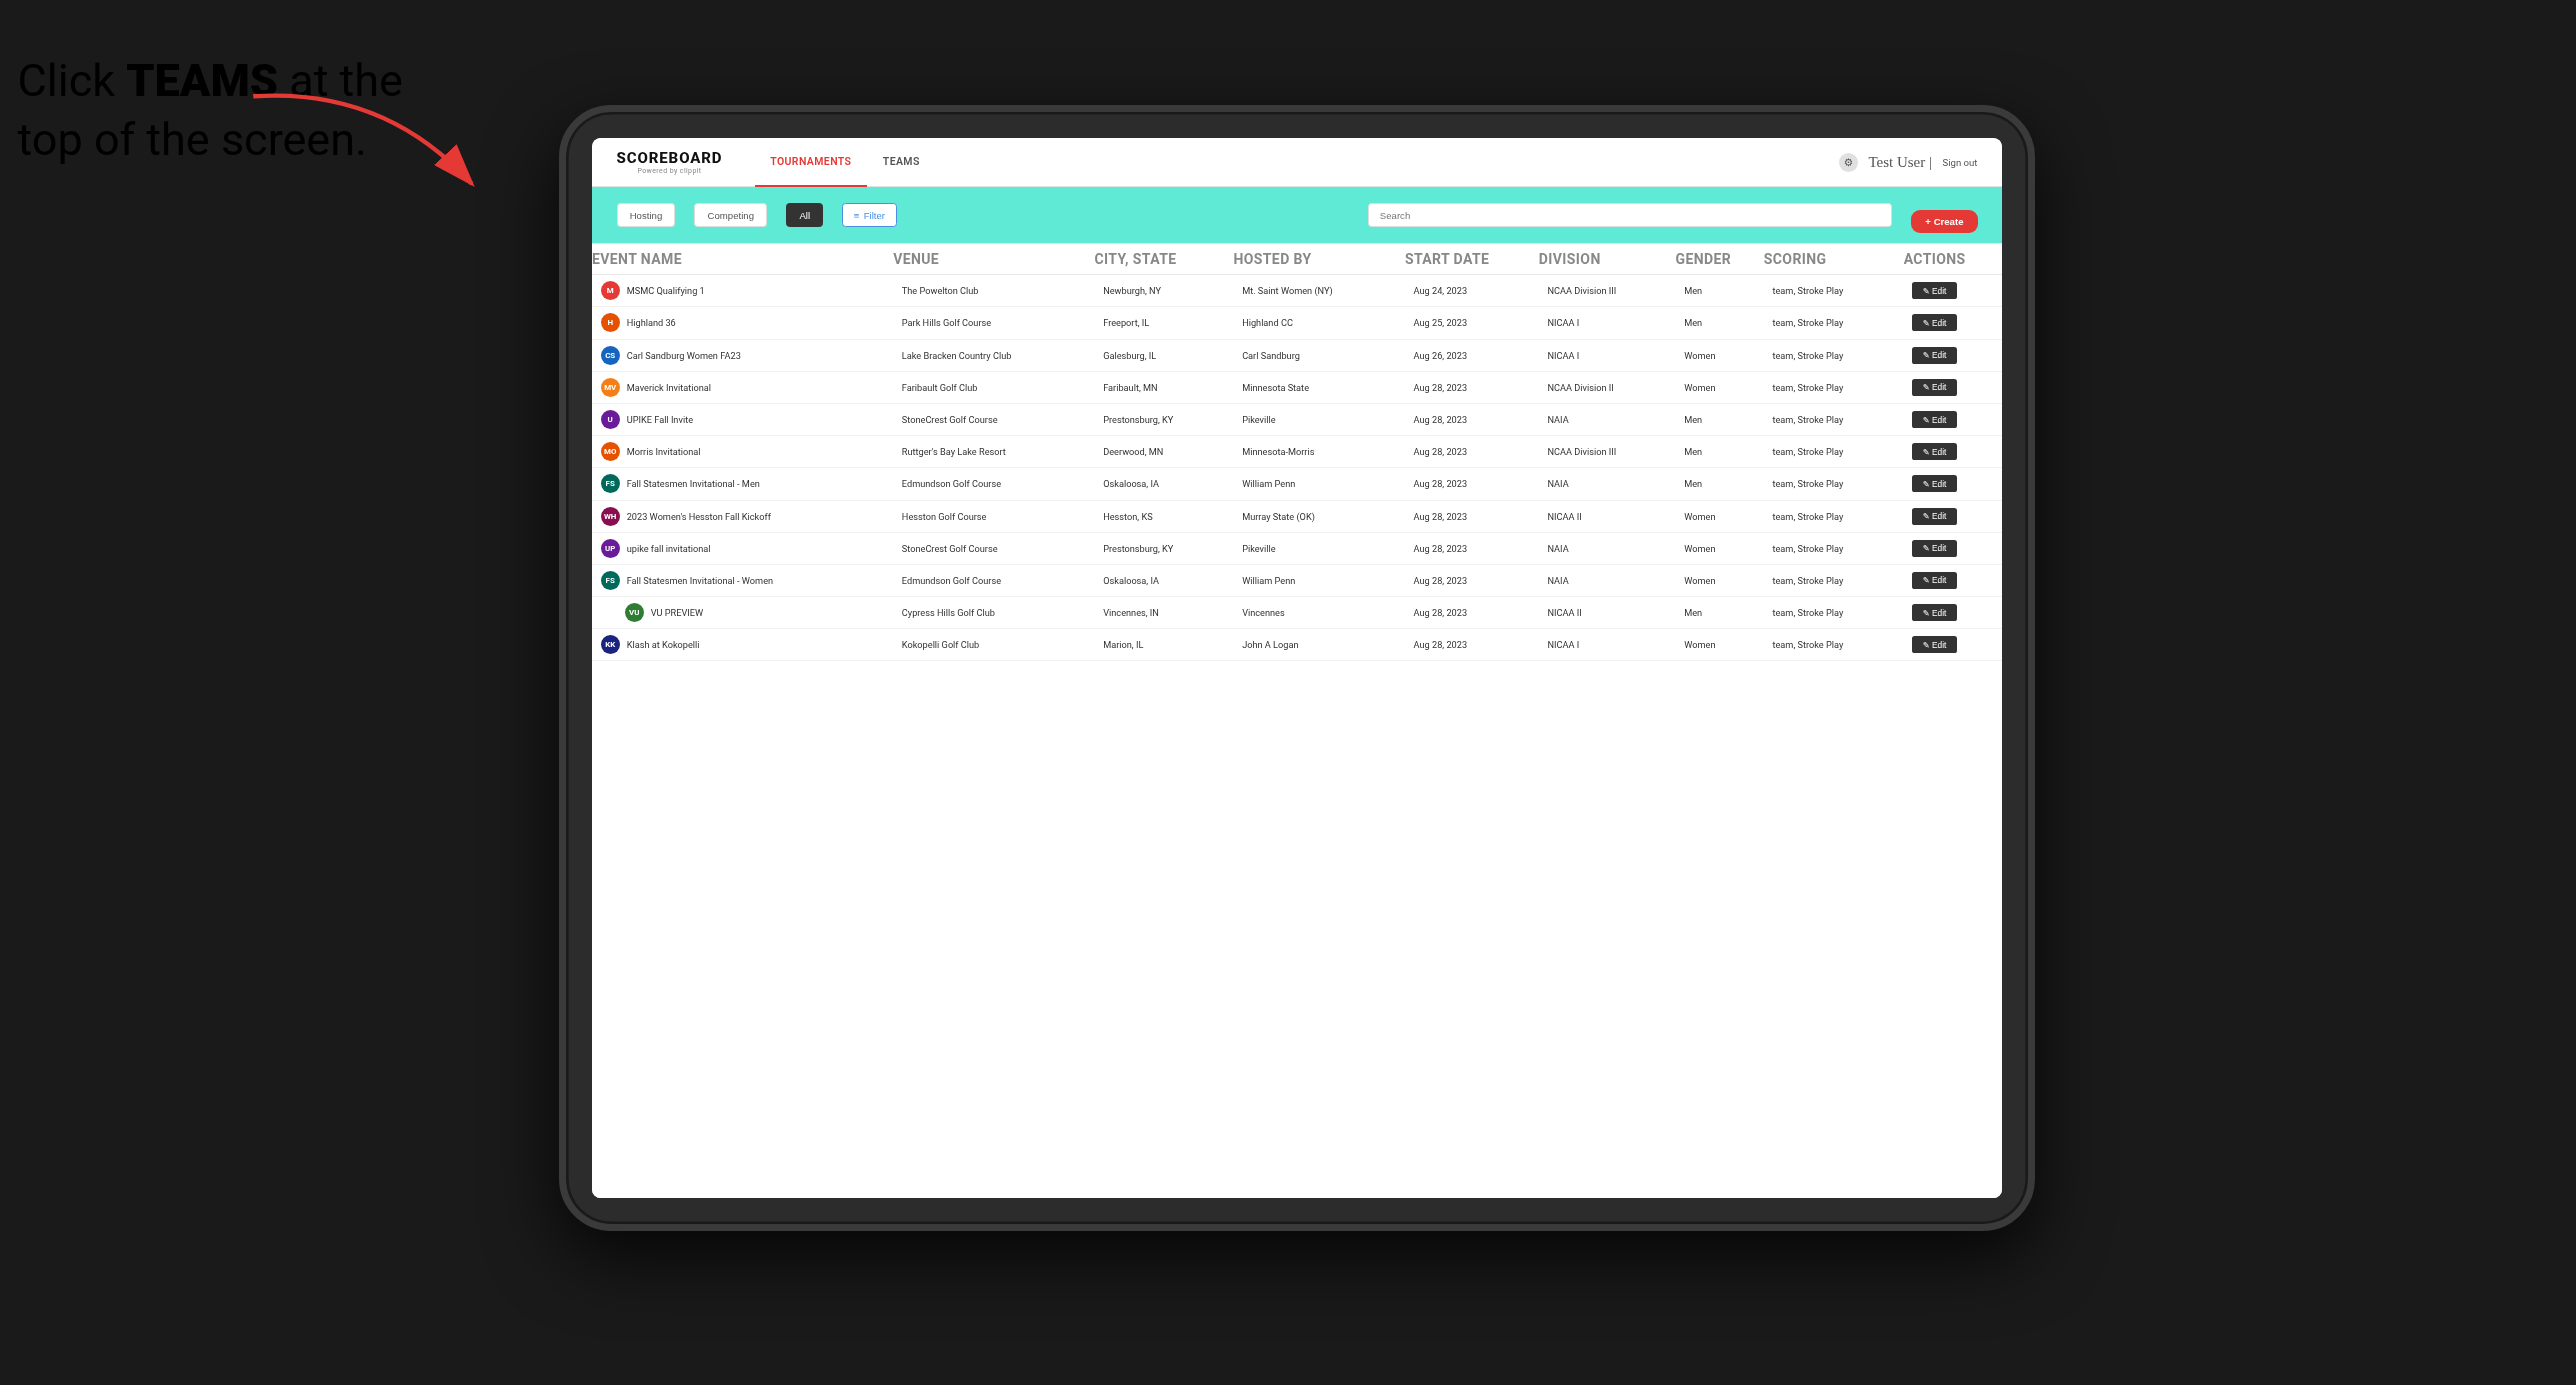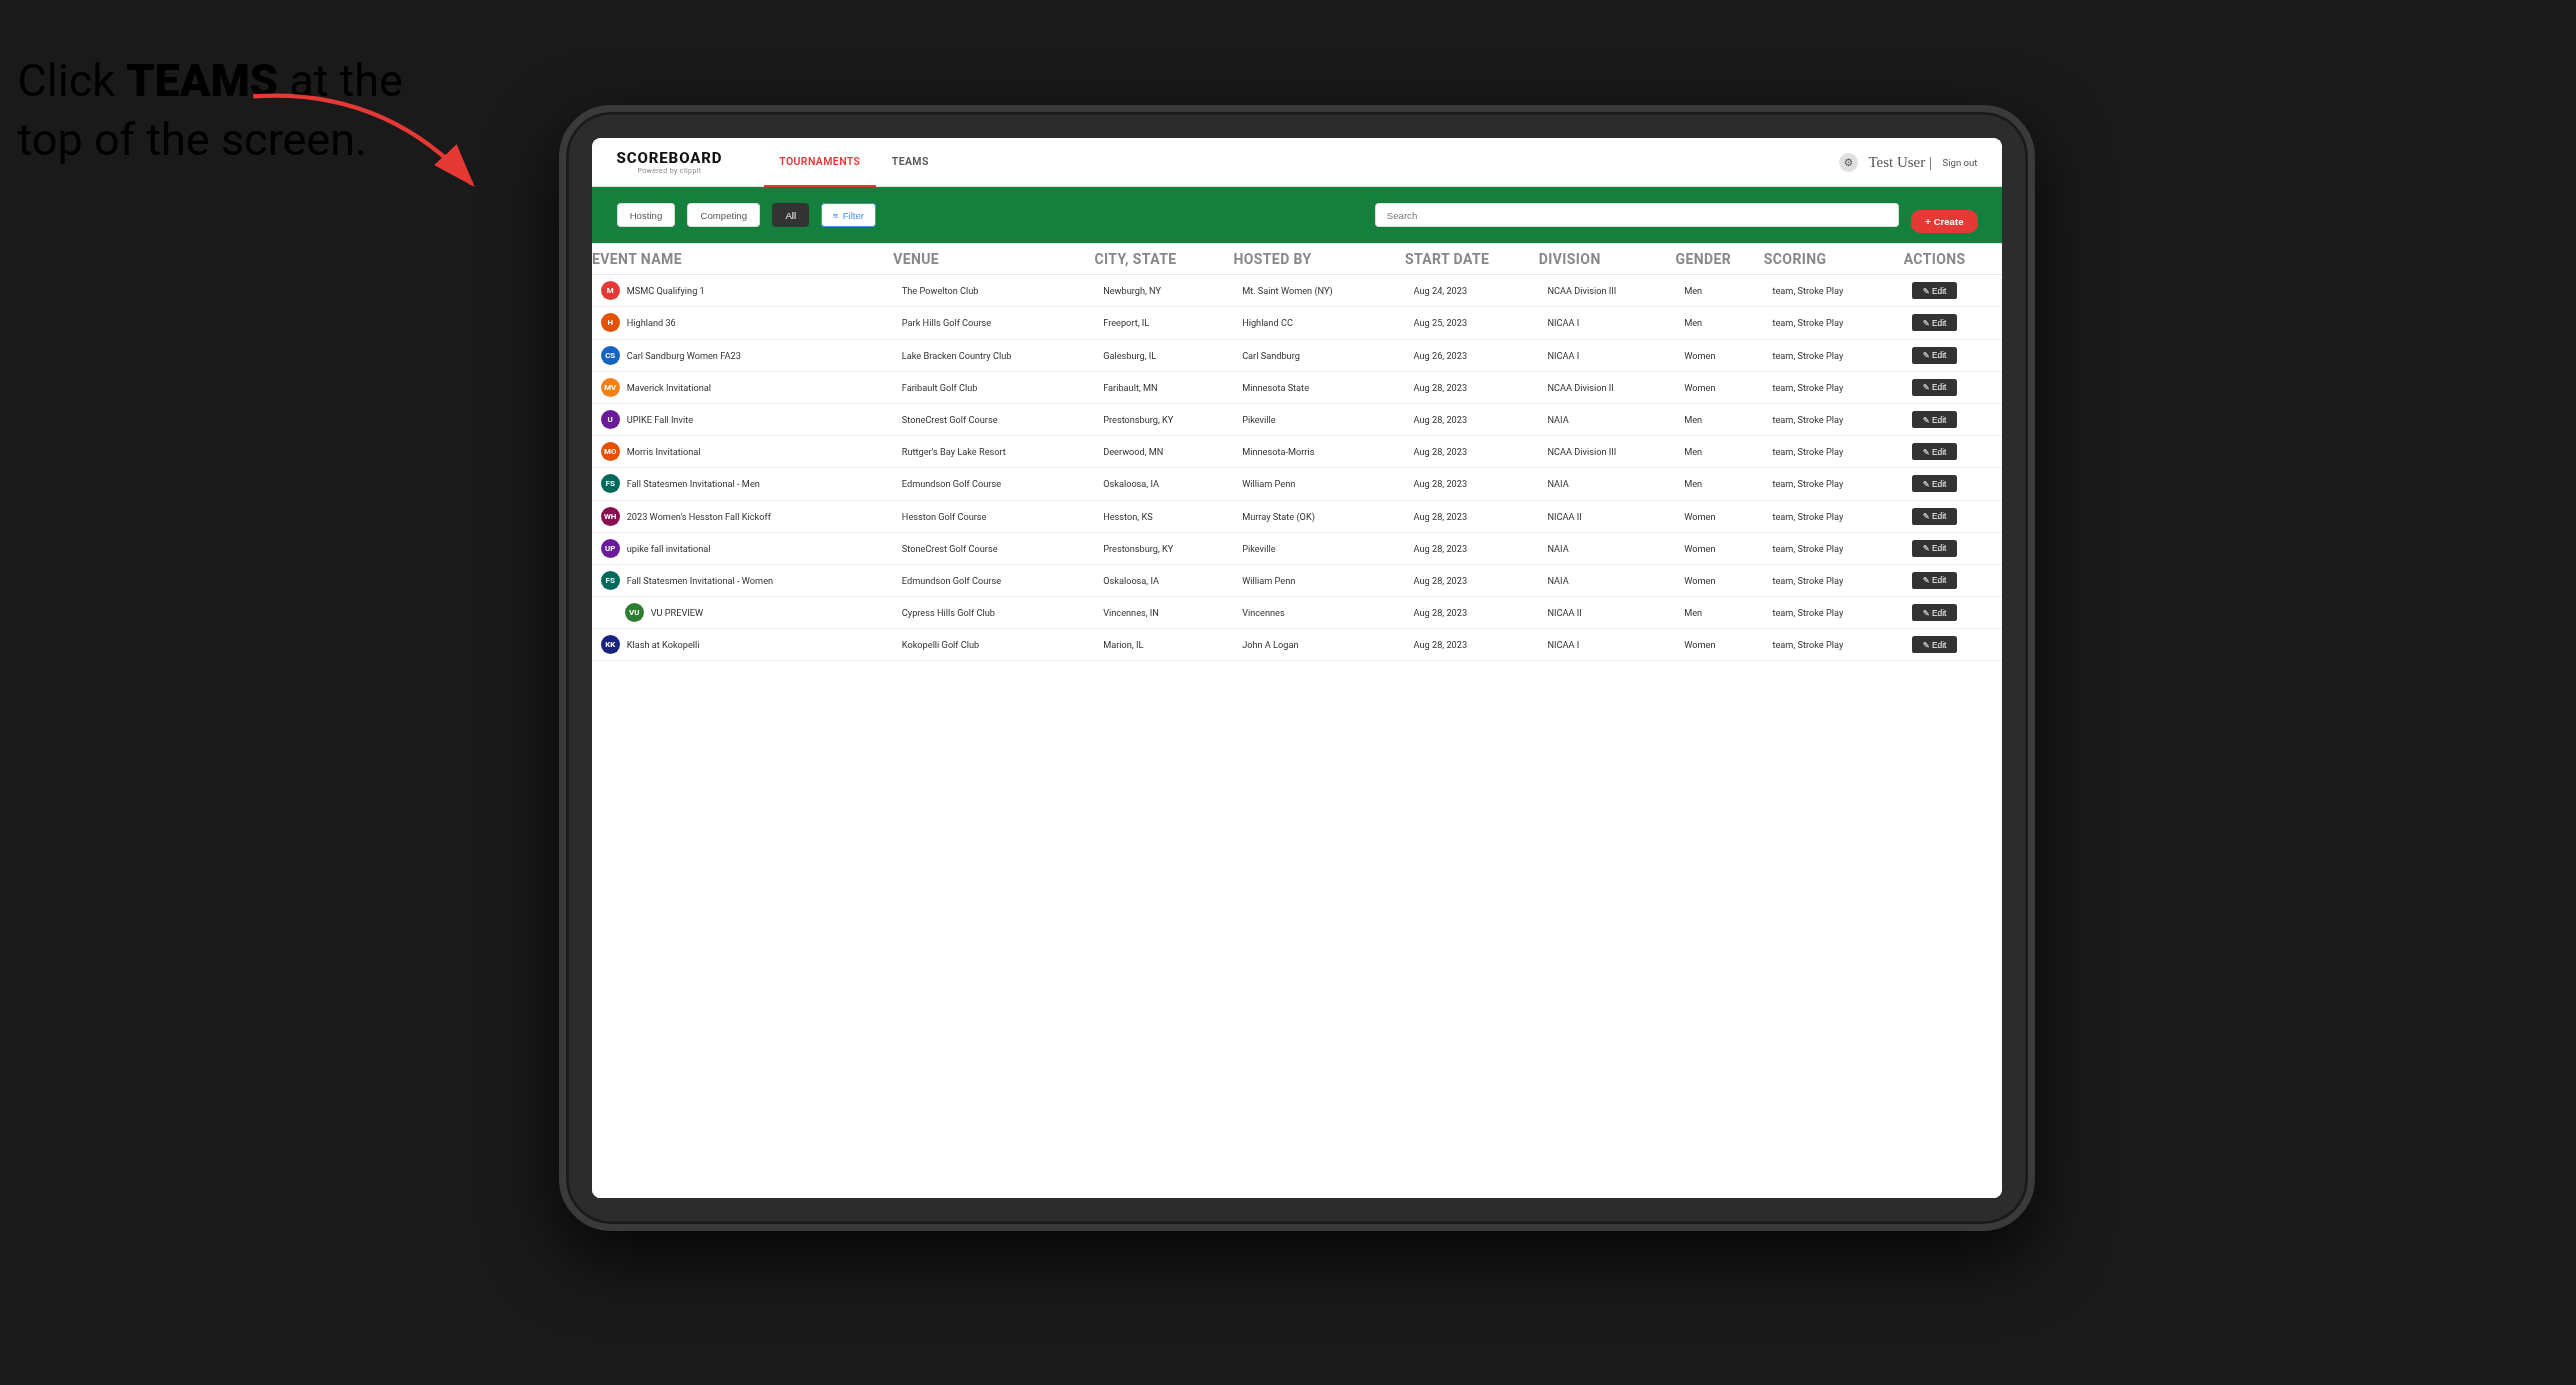--- a/index.html
+++ b/index.html
@@ -68,21 +68,21 @@
       padding: 0 24.5px;
       display: flex;
       align-items: center;
       height: 49px;
       flex-shrink: 0;
     }
 
     .logo-area {
       display: flex;
       flex-direction: column;
-      margin-right: 41px;
+      margin-right: 32px;
     }
 
     .logo-title {
       font-size: 15px;
       font-weight: 800;
       letter-spacing: 0.9px;
       color: #111;
       text-transform: uppercase;
     }
 
@@ -148,25 +148,25 @@
 
     .sign-out-link {
       font-size: 9.6px;
       color: #555;
       cursor: pointer;
       text-decoration: none;
     }
 
     
     .filter-bar {
-      background: #15803d;
+      background: #5eead4;
       padding: 10.5px 24.5px;
       display: flex;
       align-items: center;
-      gap: 12px;
+      gap: 19px;
       border-bottom: 0.9px solid #e8e8e8;
       flex-shrink: 0;
     }
 
     .filter-btn {
       padding: 5.2px 12.2px;
       border: 0.9px solid #ddd;
       background: #fff;
       border-radius: 3.5px;
       font-size: 9.6px;

